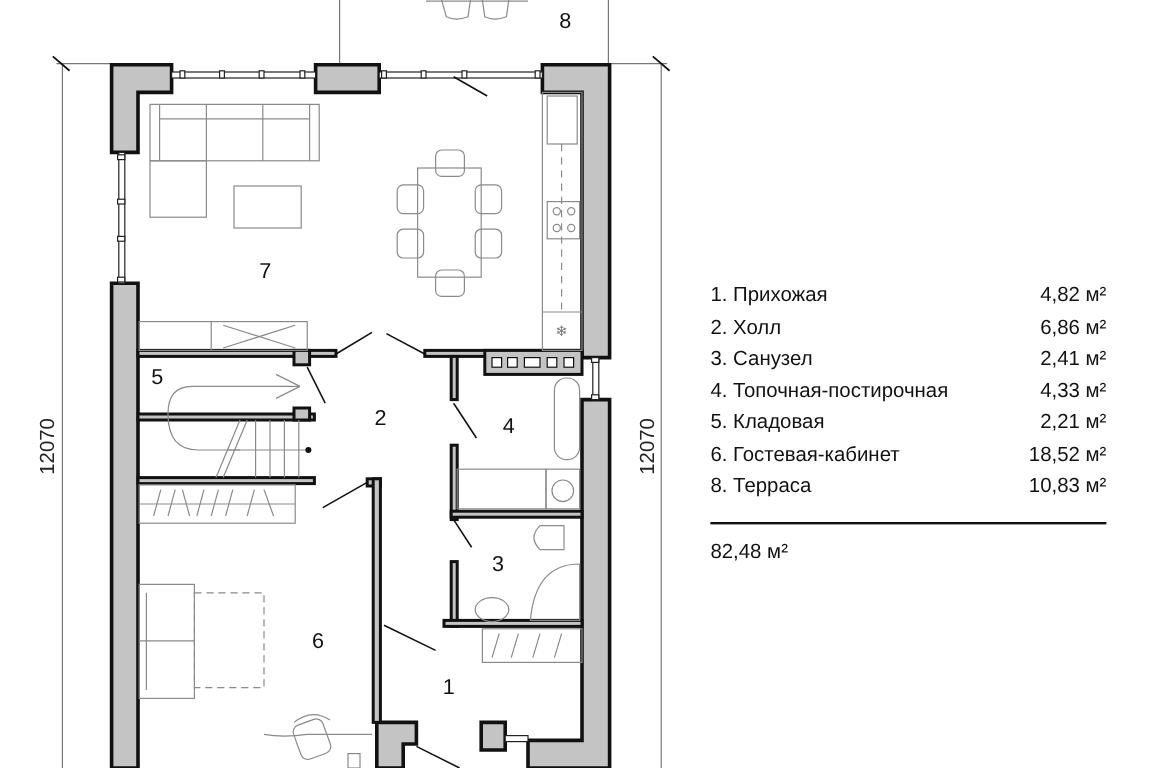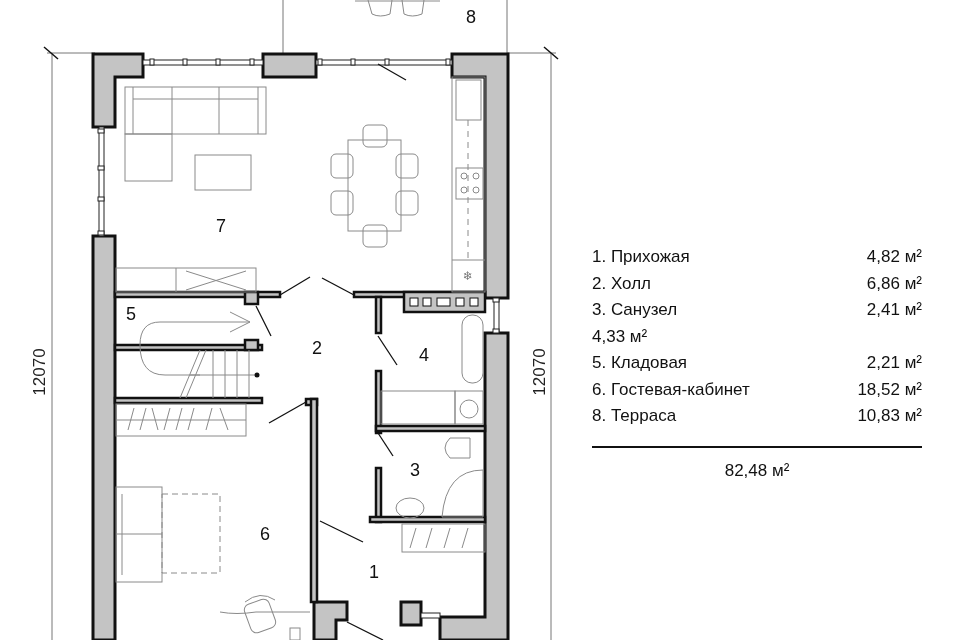--- a/index.html
+++ b/index.html
@@ -7,24 +7,24 @@
     #plan { position: absolute; left: 0; top: 0; width: 560px; height: 640px; }
     .room-label { font-family: "Liberation Sans", sans-serif; font-size: 18px; fill: #111; }
     .dim-label { font-family: "Liberation Sans", sans-serif; font-size: 17px; fill: #222; }
     .wall { fill: #c4c4c4; stroke: #111; stroke-width: 3; }
     .thin { fill: none; stroke: #777; stroke-width: 1; }
     .furn { fill: none; stroke: #8a8a8a; stroke-width: 1; }
     .part { fill: #c4c4c4; stroke: #111; stroke-width: 2.5; }
     .door { stroke: #111; stroke-width: 1.3; }
     .win { fill: #fff; stroke: #222; stroke-width: 1; }
 
-    #legend { position: absolute; left: 592px; top: 244px; width: 330px; font-size: 17px; line-height: 26.5px; color: #111; }
+    #legend { position: absolute; left: 592px; top: 233px; width: 330px; font-size: 17px; line-height: 26.5px; color: #111; }
     .legend-row { display: flex; justify-content: space-between; white-space: nowrap; }
     .legend-rule { border-top: 2px solid #111; margin-top: 16px; margin-bottom: 10px; }
-    .legend-total { text-align: center; }
+    .legend-total { text-align: left; }
   </style>
 </head>
 <body>
 
 <svg id="plan" viewBox="0 0 560 640" xmlns="http://www.w3.org/2000/svg">
 
   <g>
     <line class="thin" x1="283" y1="0" x2="283" y2="55"></line>
     <line class="thin" x1="507" y1="0" x2="507" y2="55"></line>
 
@@ -222,20 +222,21 @@
     </div>
   <div class="legend-row">
       <span>2. Холл</span>
       <span>6,86 м²</span>
     </div>
   <div class="legend-row">
       <span>3. Санузел</span>
       <span>2,41 м²</span>
     </div>
   <div class="legend-row">
+      <span>4. Топочная-постирочная</span>
       <span>4,33 м²</span>
     </div>
   <div class="legend-row">
       <span>5. Кладовая</span>
       <span>2,21 м²</span>
     </div>
   <div class="legend-row">
       <span>6. Гостевая-кабинет</span>
       <span>18,52 м²</span>
     </div>

